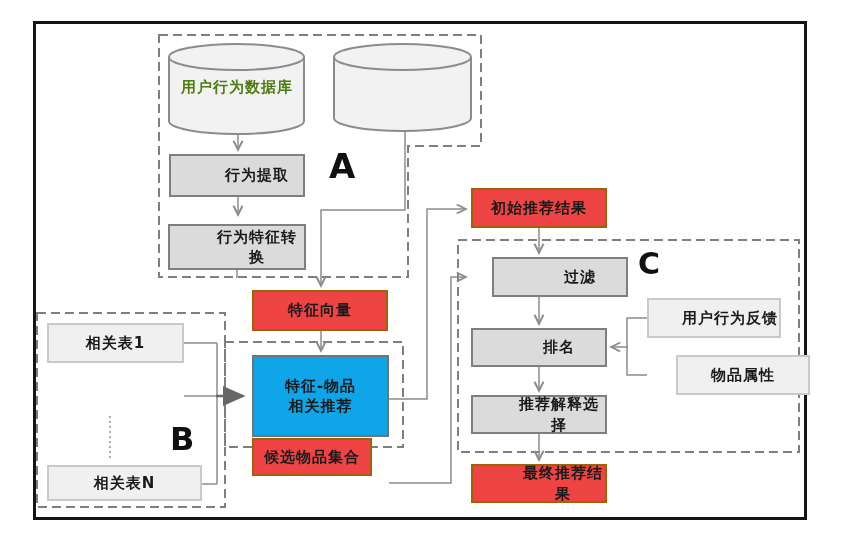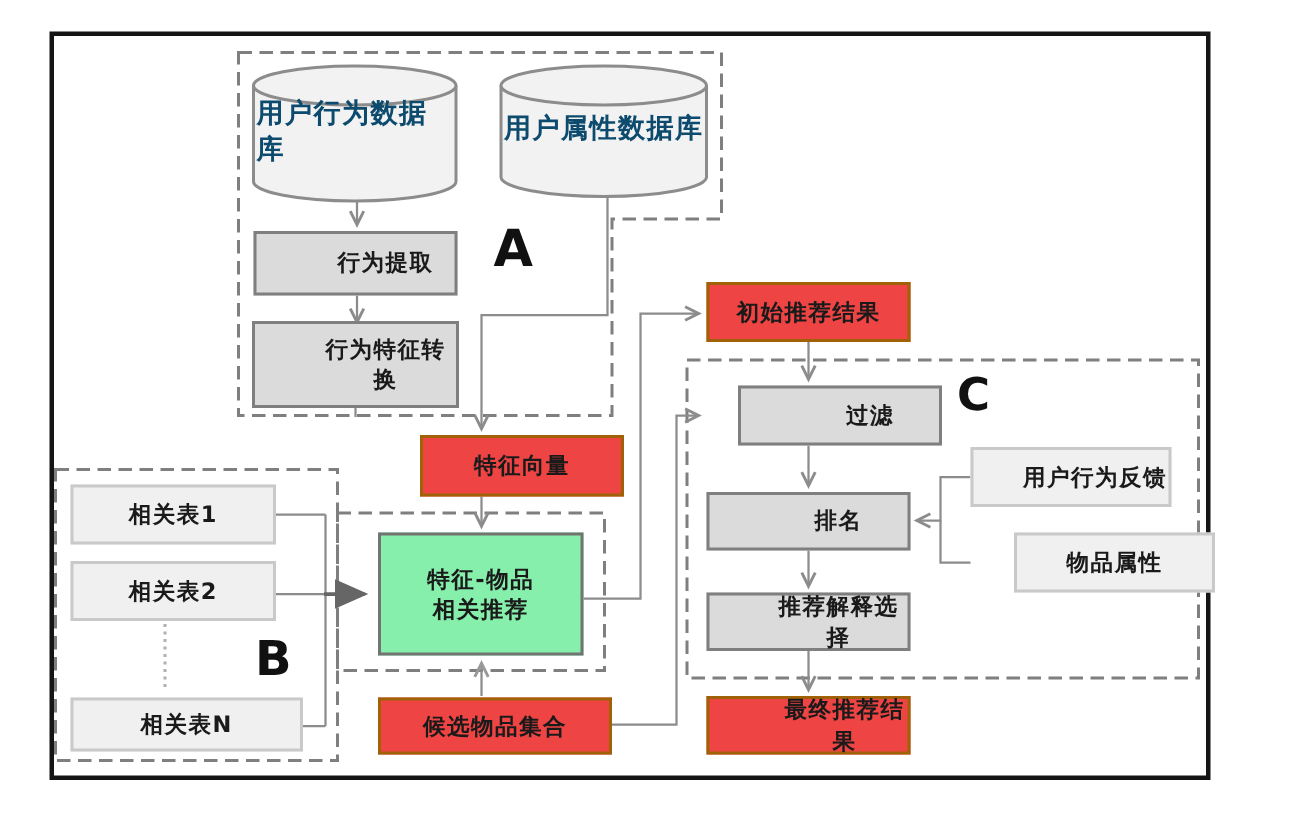--- a/index.html
+++ b/index.html
@@ -12,26 +12,26 @@
     border:3px solid #151515; box-sizing:border-box; background:#ffffff;
   }
   svg.layer { position:absolute; left:0; top:0; width:863px; height:542px; }
   .box {
     position:absolute; box-sizing:border-box;
     display:flex; flex-direction:column; align-items:center; justify-content:center;
     font-weight:bold; font-size:15px; color:#1a1a1a; text-align:center;
     line-height:1.35; letter-spacing:1px;
   }
   .s-heavy  { background:#dbdbdb; border:2px solid #7f7f7f;padding-left:40px; }
-  .s-core   { background:#86efac; border:2px solid #737373; }
+  .s-core   { background:#0ea5e9; border:2px solid #737373; }
   .s-mid    { background:#ef4444; border:2px solid #a16207;text-align:center; }
   .s-light  { background:#f0f0f0; border:2px solid #c9c9c9; }
   .cyl-text {
     position:absolute; display:flex; align-items:center; justify-content:center;
-    font-weight:bold; font-size:18px; color:#0c4a6e; letter-spacing:1px;
+    font-weight:bold; font-size:15px; color:#4d7c0f; letter-spacing:1px;
   }
   .sec-label {
     position:absolute; font-weight:bold; color:#111; line-height:1;
   }
 </style>
 </head>
 <body>
 
 <div class="canvas">
   <div class="frame"></div>
@@ -83,34 +83,32 @@
       <path d="M539,367 L539,390" marker-end="url(#arrV)"></path>
       <path d="M539,434 L539,459" marker-end="url(#arrV)"></path>
       <path d="M647,318 L627,318 L627,347 L612,347" marker-end="url(#arrV)"></path>
       <path d="M647,375 L627,375 L627,347"></path>
     </g>
     <path d="M216,396 L243,396" stroke="#666666" stroke-width="2.5" fill="none" marker-end="url(#arrF)"></path>
     <path d="M110,416 L110,461" stroke="#b0b0b0" stroke-width="2" stroke-dasharray="2 3" fill="none"></path>
   </svg>
 
   <div class="cyl-text" style="left:171px;top:63px;width:132px;height:48px;">用户行为数据库</div>
-  <div class="cyl-text" style="left:336px;top:61px;width:133px;height:48px;">用户属性数据库</div>
 
   <div class="box s-heavy" style="left:169px;top:154px;width:136px;height:43px;">行为提取</div>
-  <div class="box s-heavy" style="left:168px;top:214px;width:138px;height:58px;">行为特征转换</div>
+  <div class="box s-heavy" style="left:168px;top:224px;width:138px;height:46px;">行为特征转换</div>
 
-  <div class="box s-mid" style="left:252px;top:290px;width:136px;height:41px;margin-left:28px;">特征向量</div>
+  <div class="box s-mid" style="left:252px;top:290px;width:136px;height:41px;">特征向量</div>
   <div class="box s-core" style="left:252px;top:355px;width:137px;height:82px;">
     <span>特征-物品</span>
     <span>相关推荐</span>
   </div>
-  <div class="box s-mid" style="left:252px;top:465px;width:156px;height:38px;">候选物品集合</div>
+  <div class="box s-mid" style="left:252px;top:438px;width:120px;height:38px;">候选物品集合</div>
 
   <div class="box s-light" style="left:47px;top:323px;width:137px;height:40px;">相关表1</div>
-  <div class="box s-light" style="left:47px;top:374px;width:137px;height:40px;">相关表2</div>
   <div class="box s-light" style="left:47px;top:465px;width:155px;height:36px;">相关表N</div>
 
   <div class="box s-mid" style="left:471px;top:188px;width:136px;height:40px;">初始推荐结果</div>
   <div class="box s-heavy" style="left:471px;top:257px;width:136px;height:40px;margin-left:21px;">过滤</div>
   <div class="box s-heavy" style="left:471px;top:328px;width:136px;height:39px;">排名</div>
   <div class="box s-heavy" style="left:471px;top:395px;width:136px;height:39px;">推荐解释选择</div>
   <div class="box s-mid" style="left:471px;top:464px;width:136px;height:39px;padding-left:48px;">最终推荐结果</div>
   <div class="box s-light" style="left:647px;top:298px;width:134px;height:40px;padding-left:32px;">用户行为反馈</div>
   <div class="box s-light" style="left:676px;top:355px;width:134px;height:40px;">物品属性</div>
 

